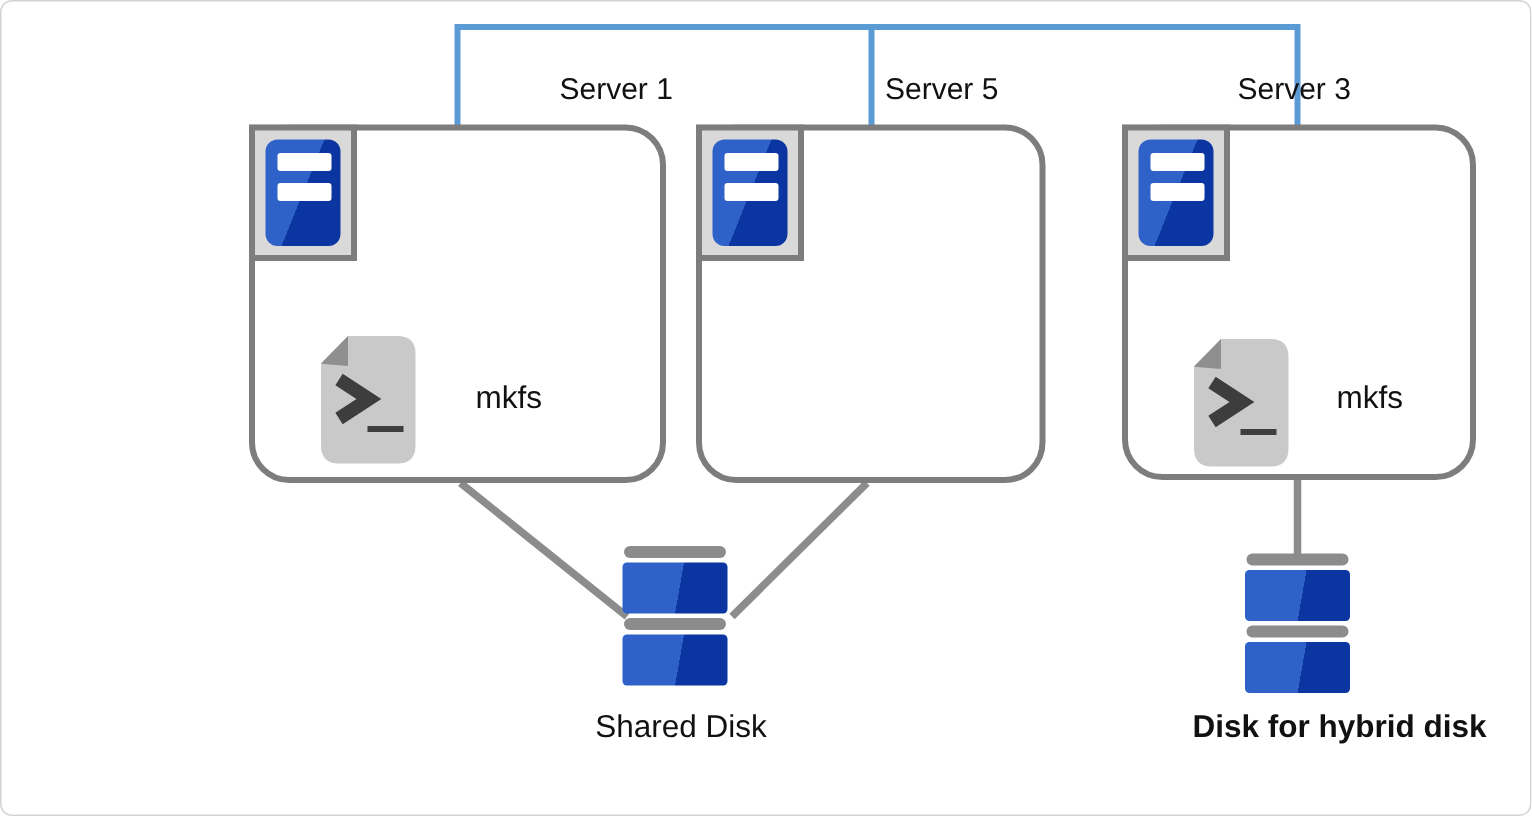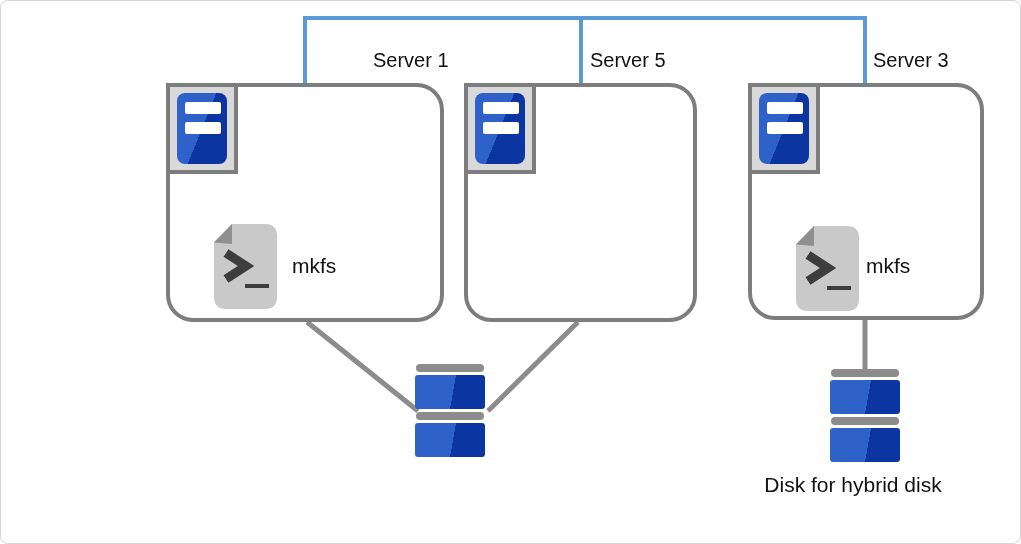--- a/index.html
+++ b/index.html
@@ -57,43 +57,43 @@
   }
   .tower-bar.b1{top:9px;}
   .tower-bar.b2{top:29px;}
   .server-label{
     position:absolute;top:48px;
     font-size:20px;line-height:22px;
     white-space:nowrap;
   }
   #server1-label{left:326px;margin-left:46px;}
   #server2-label{left:589px;}
-  #server3-label{left:872px;}
+  #server3-label{left:824px;}
   .script-icon{position:absolute;width:65px;height:87px;}
   #script-icon-1{left:212px;top:222px;}
   #script-icon-3{left:794px;top:224px;}
   .script-label{
-    position:absolute;font-size:21px;line-height:23px;white-space:nowrap;
+    position:absolute;font-size:21px;line-height:23px;white-space:nowrap;margin-left:25px;
   }
   #script-label-1{left:291px;top:253px;}
   #script-label-3{left:865px;top:253px;}
   .disk{position:absolute;width:70px;}
   #shared-disk-icon{left:414px;top:363px;}
   #dedicated-disk-icon{left:829px;top:368px;}
   .disk-bar{height:8px;margin:0 1px;border-radius:4px;background:var(--line_gray);}
   .platter{
     height:34px;margin:3px 0;border-radius:3px;
     background:linear-gradient(100deg,var(--server_blue_light) 0 54%,var(--server_blue_dark) 54% 100%);
   }
   .caption{
     position:absolute;text-align:center;
     font-size:21px;line-height:26px;
   }
   #shared-disk-caption{left:283px;top:471px;width:340px;}
-  #dedicated-disk-caption{left:752px;top:471px;width:200px;}
+  #dedicated-disk-caption{left:792px;top:471px;width:200px;font-weight:bold;}
 </style>
 </head>
 <body>
 
 <div id="canvas">
 
   <svg id="connector-svg" viewBox="0 0 1021 544" xmlns="http://www.w3.org/2000/svg">
     <path d="M304 84 V17 H864 V84 M580 17 V84" fill="none" stroke="var(--connector_blue)" stroke-width="4"></path>
     <path d="M306 321 L417 410" fill="none" stroke="var(--line_gray)" stroke-width="5"></path>
     <path d="M577 321 L487 410" fill="none" stroke="var(--line_gray)" stroke-width="5"></path>
@@ -155,18 +155,19 @@
   </div>
 
   <div class="disk" id="dedicated-disk-icon">
     <div class="disk-bar"></div>
     <div class="platter"></div>
     <div class="disk-bar"></div>
     <div class="platter"></div>
   </div>
 
   <div class="caption" id="shared-disk-caption">
+    <div>Shared Disk</div>
   </div>
   <div class="caption" id="dedicated-disk-caption">
     <div>Disk for hybrid disk</div>
   </div>
 
 </div>
 
 </body></html>

